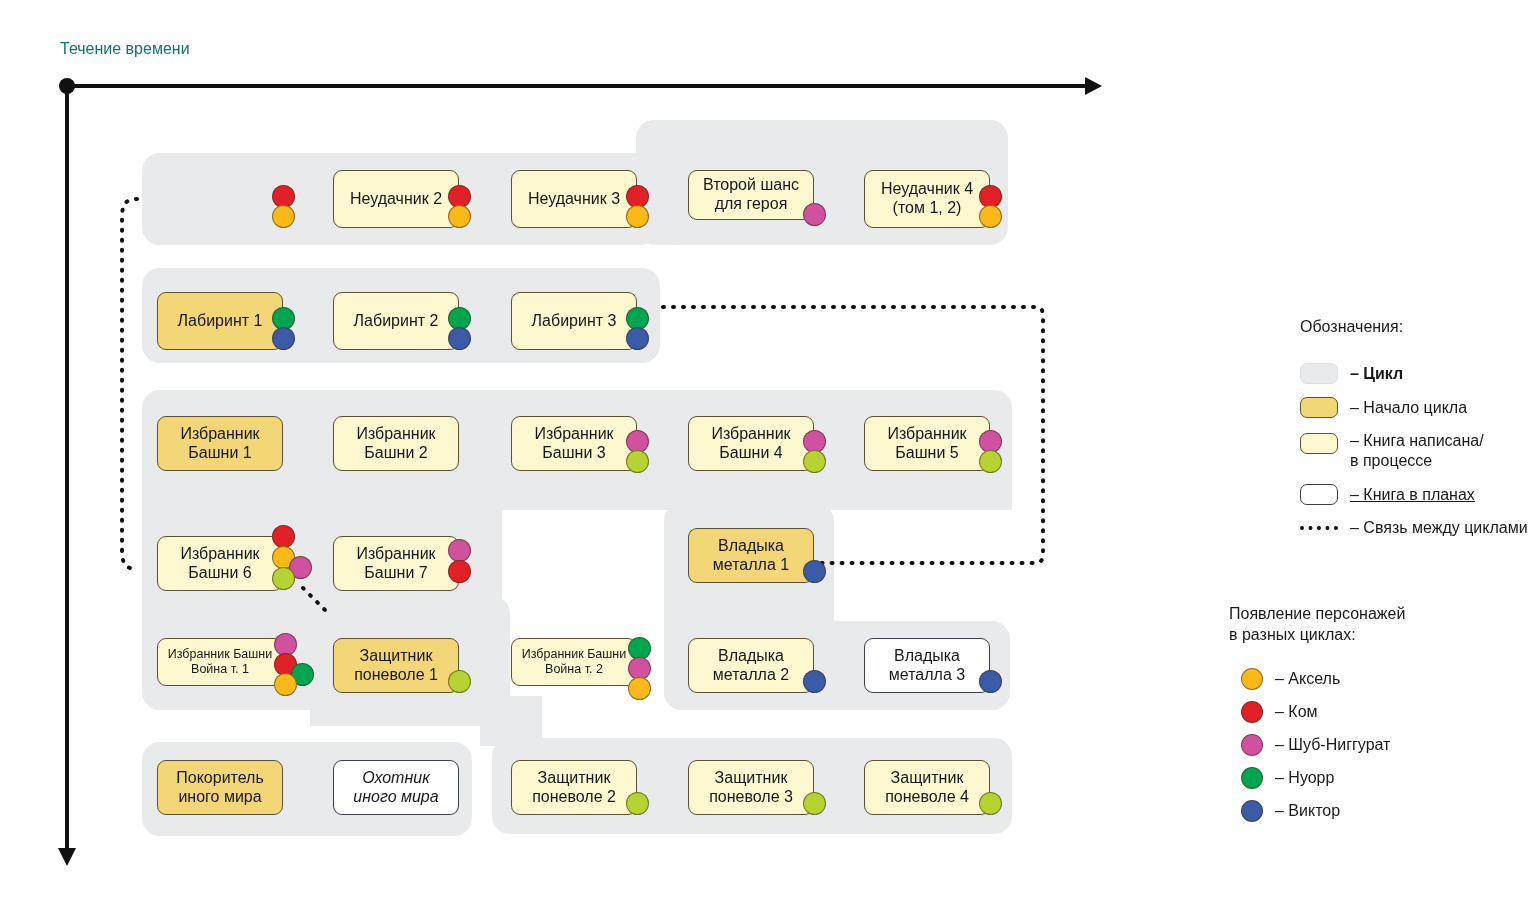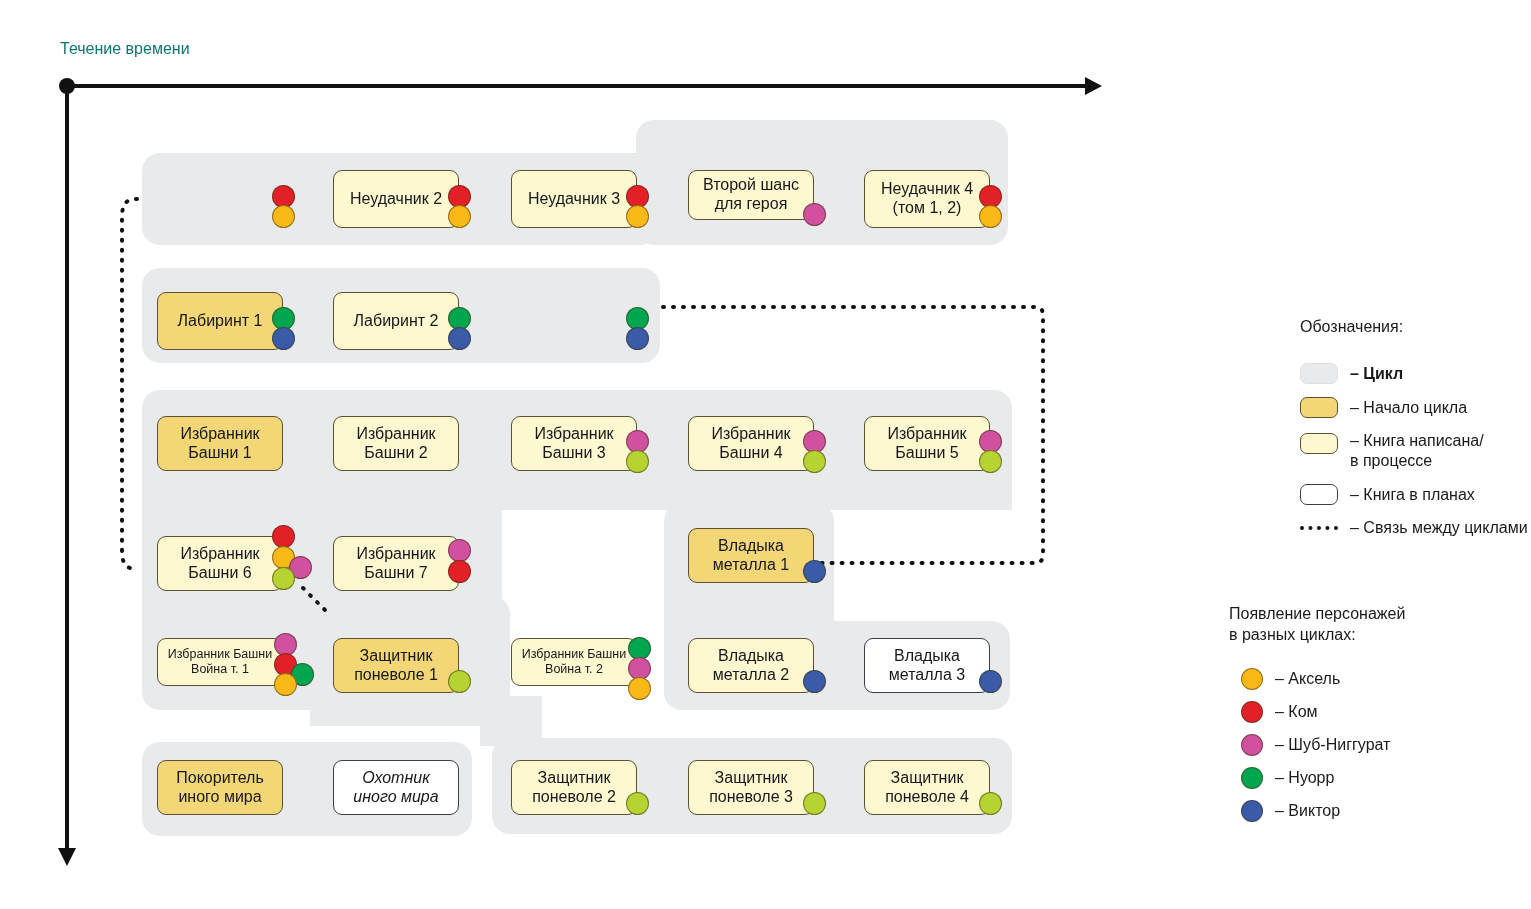--- a/index.html
+++ b/index.html
@@ -172,20 +172,23 @@
     </div>
   <div class="dot" style="left:272px; top:307px; background:#00A64F;"></div>
   <div class="dot" style="left:272px; top:327px; background:#3A5BA8;"></div>
 
   <div class="book written" style="left:333px; top:292px; width:126px; height:58px;">
       <span>Лабиринт 2</span>
     </div>
   <div class="dot" style="left:448px; top:307px; background:#00A64F;"></div>
   <div class="dot" style="left:448px; top:327px; background:#3A5BA8;"></div>
 
+  <div class="book written" style="left:511px; top:292px; width:126px; height:58px;">
+      <span>Лабиринт 3</span>
+    </div>
   <div class="dot" style="left:626px; top:307px; background:#00A64F;"></div>
   <div class="dot" style="left:626px; top:327px; background:#3A5BA8;"></div>
 
   <div class="book start" style="left:157px; top:416px; width:126px; height:55px;">
       <span style="white-space:pre-line;">Избранник
 Башни 1</span>
     </div>
   <div class="book written" style="left:333px; top:416px; width:126px; height:55px;">
       <span style="white-space:pre-line;">Избранник
 Башни 2</span>
@@ -310,21 +313,21 @@
     </div>
 
     <div class="legend-row" style="align-items:flex-start;">
       <div class="sw written-sw" style="margin-top:2px;"></div>
       <div class="legend-text" style="white-space:pre-line;">– Книга написана/
 в процессе</div>
     </div>
 
     <div class="legend-row">
       <div class="sw planned-sw"></div>
-      <div class="legend-text" style="white-space:pre-line;">– Книга в планах</div>
+      <div class="legend-text" style="white-space:pre-line;text-decoration:underline;">– Книга в планах</div>
     </div>
 
     <div class="legend-row">
       <div class="sw dots-sw"></div>
       <div class="legend-text" style="white-space:pre-line;">– Связь между циклами</div>
     </div>
   </div>
 
   <div class="chars">
     <div class="chars-title" style="white-space:pre-line;">Появление персонажей

